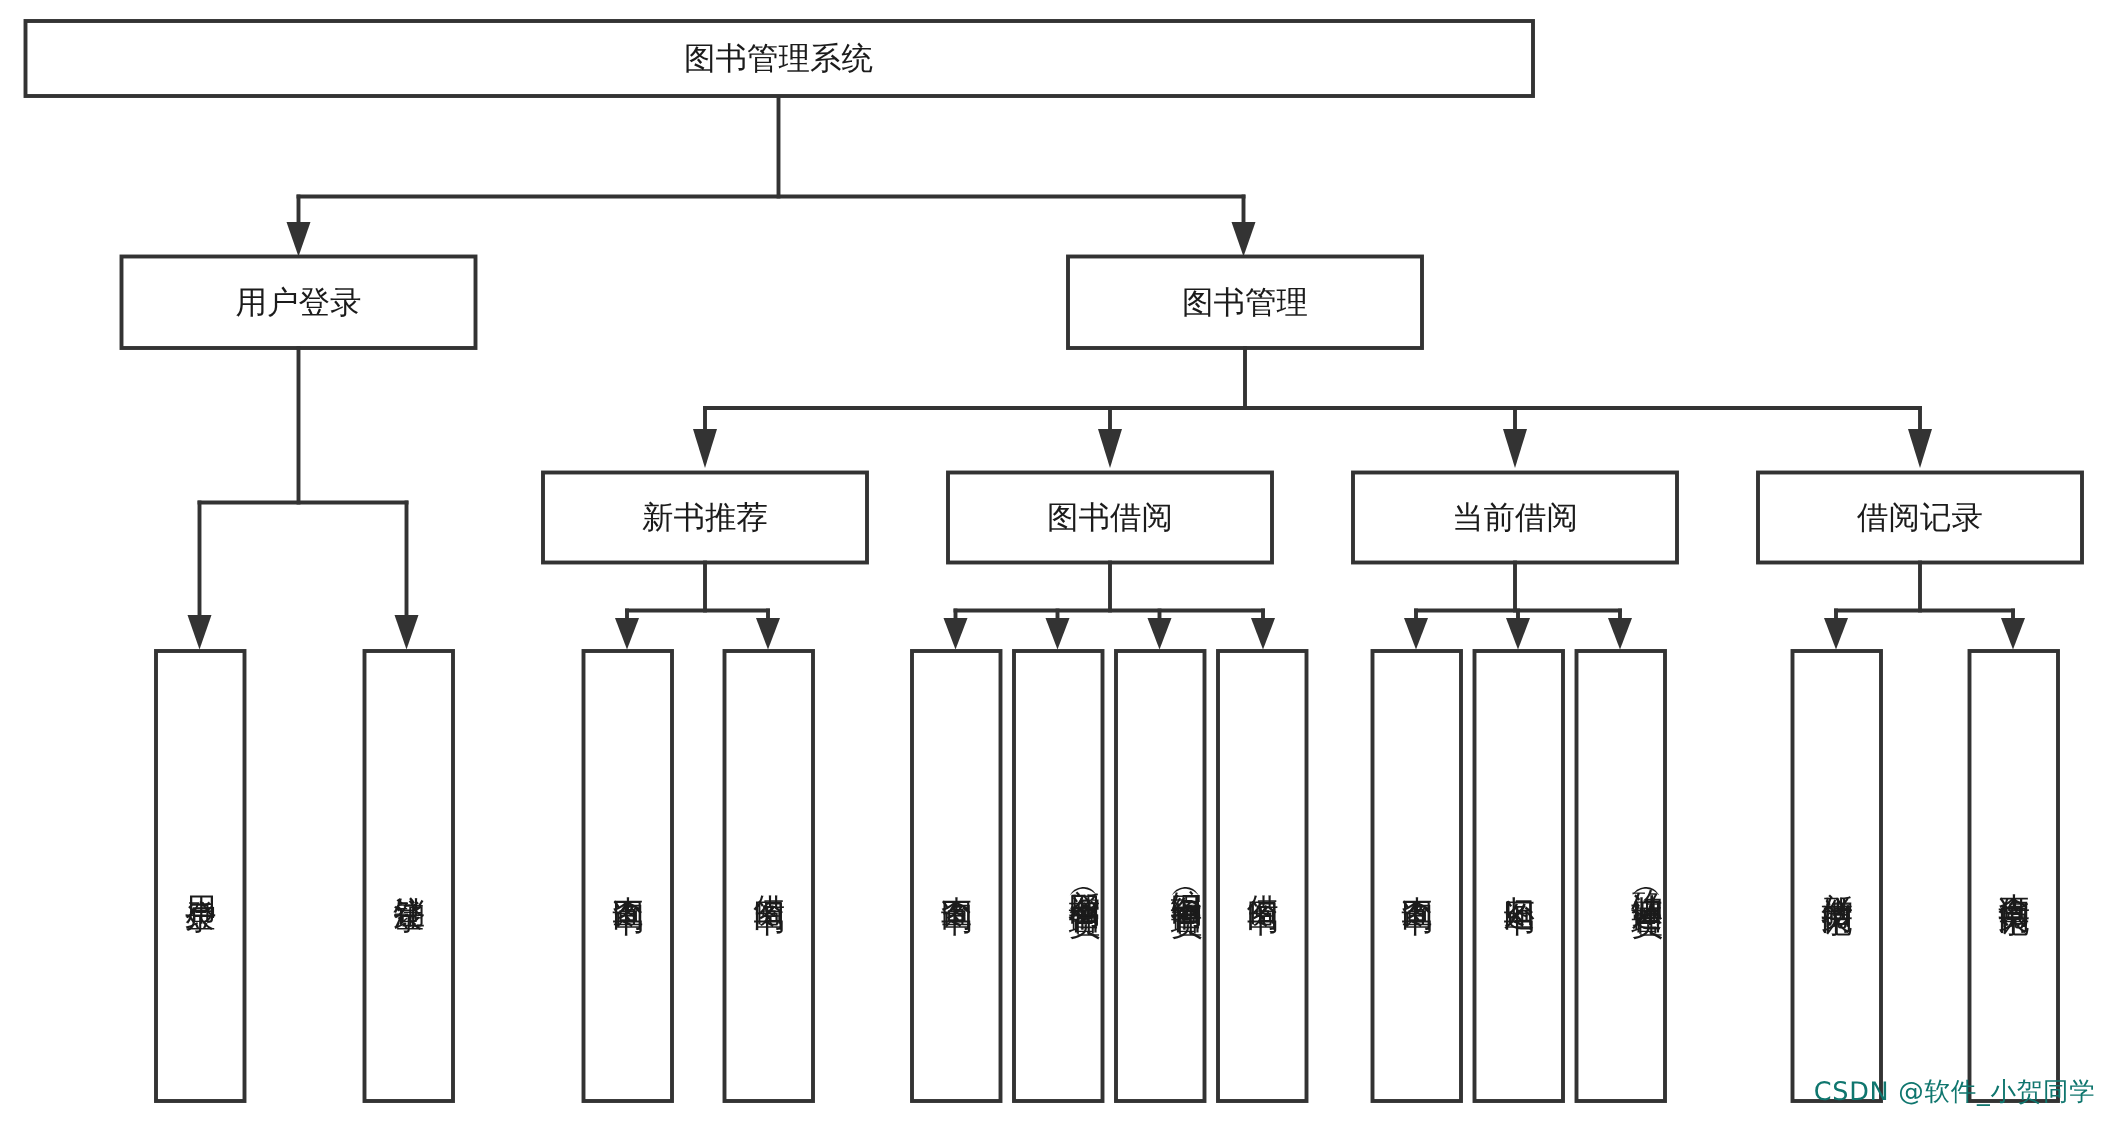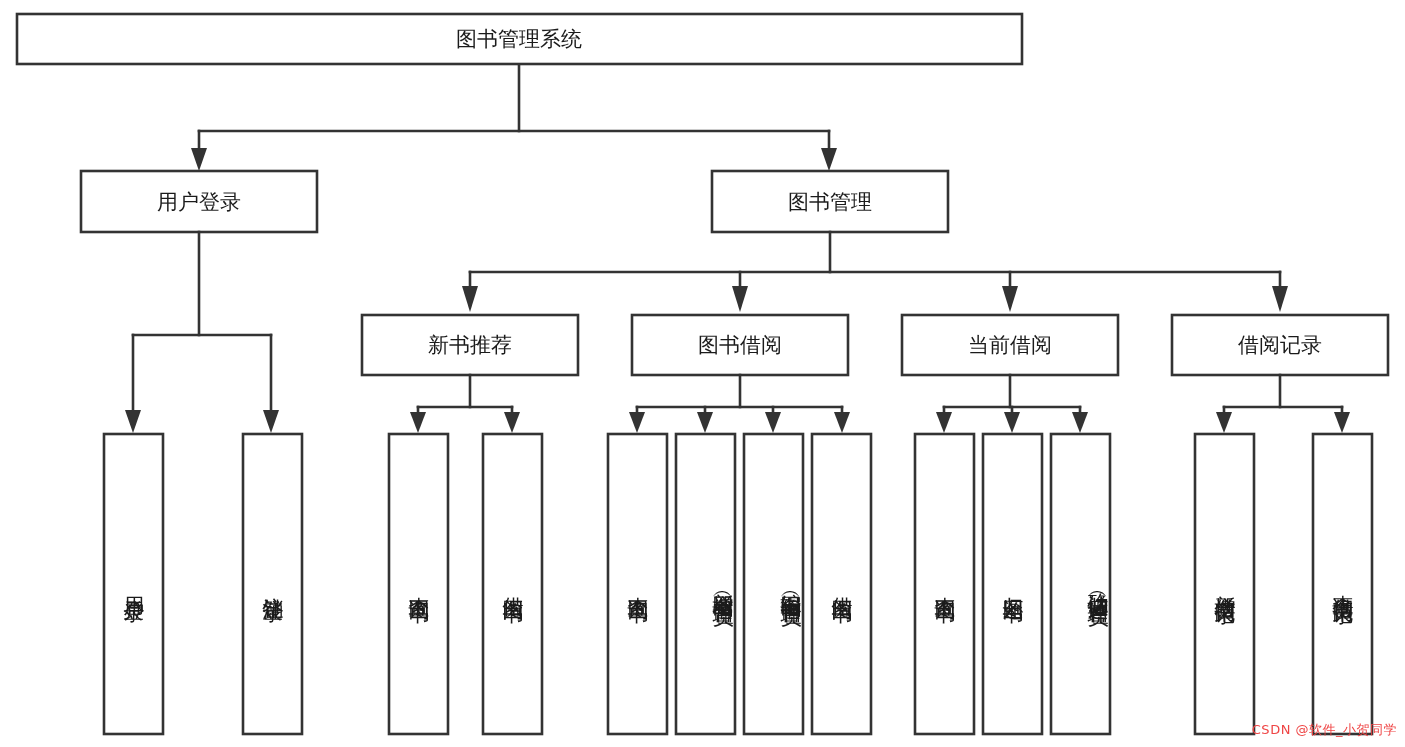--- a/index.html
+++ b/index.html
@@ -61,22 +61,22 @@
     line-height: 1.18;
     letter-spacing: 2px;
     white-space: nowrap;
     pointer-events: none;
   }
   .watermark {
     position: absolute;
     right: 8px;
     bottom: 8px;
     font-family: "DejaVu Sans", "Liberation Sans", sans-serif;
-    font-size: 13px;
-    color: #ef4444;
+    font-size: 17px;
+    color: #0f766e;
     letter-spacing: 0.5px;
     white-space: nowrap;
   }
 </style>
 </head>
 <body>
 
 <div id="diagram-root">
 
   <svg id="tree-svg" viewBox="0 0 1405 747">

